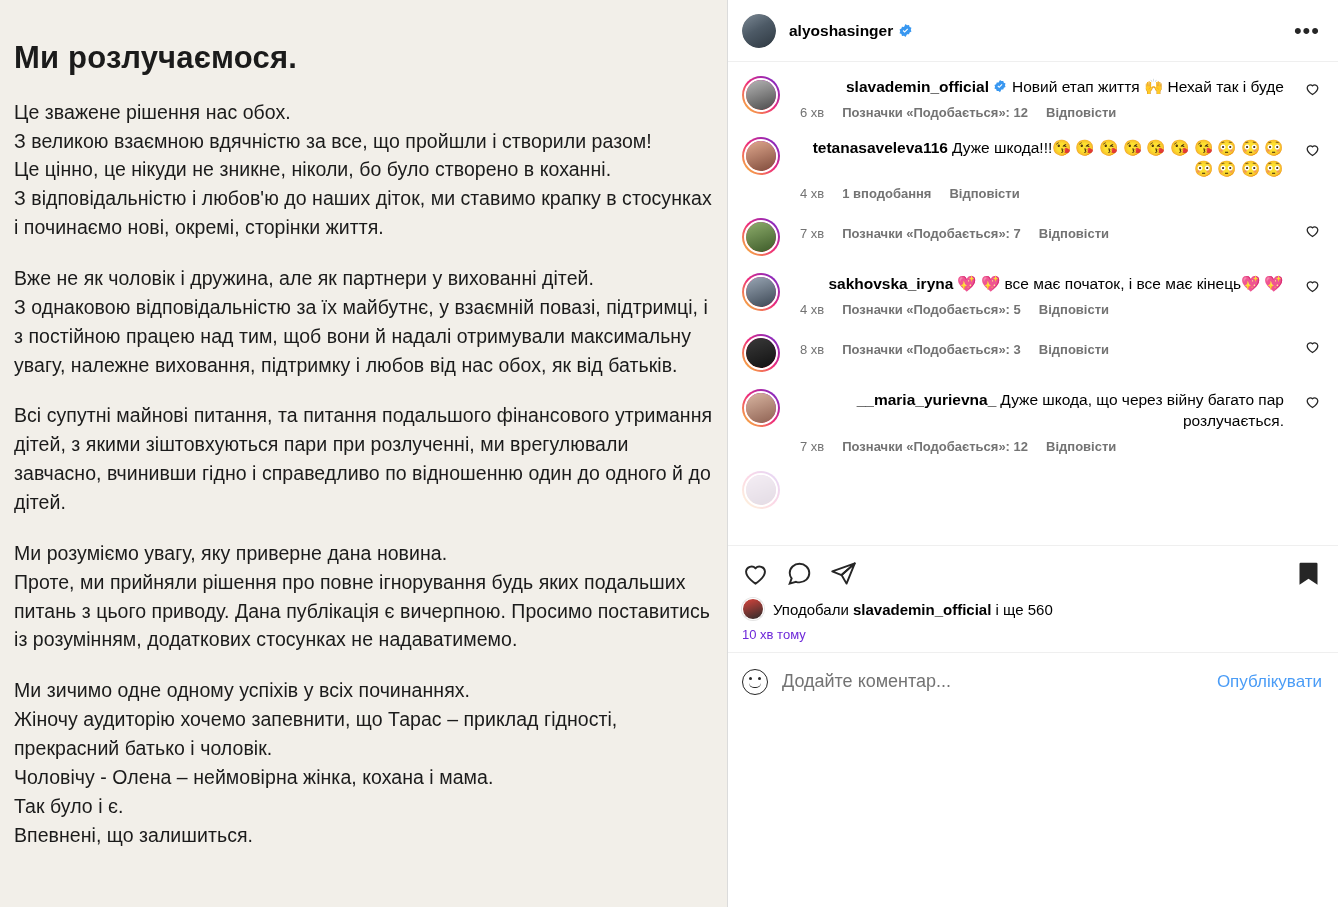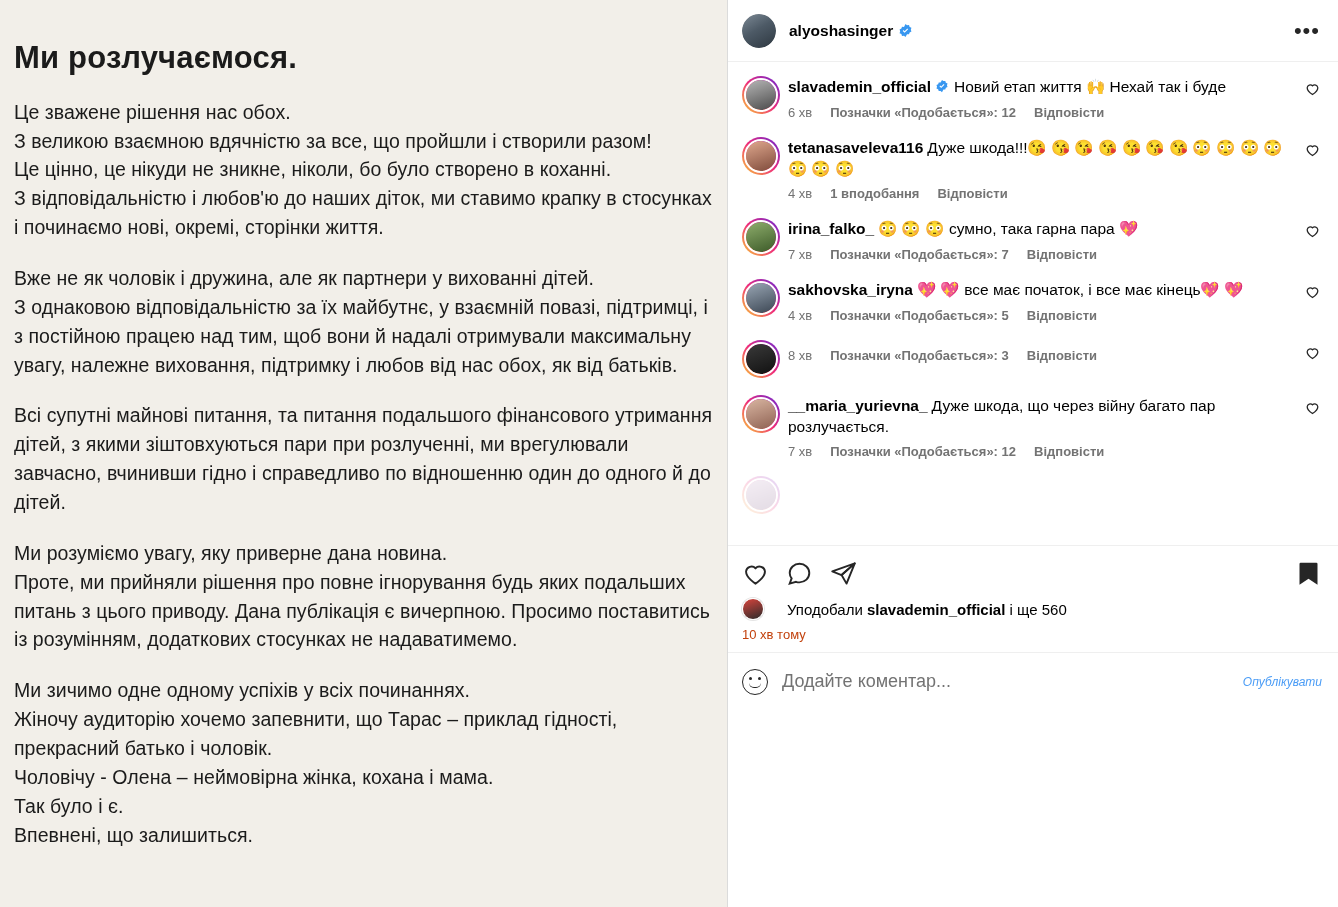--- a/index.html
+++ b/index.html
@@ -121,22 +121,23 @@
 
   
   .comments {
     flex: 1 1 auto;
     overflow: hidden;
     padding: 14px 12px 0 14px;
     position: relative;
   }
   .comment {
     display: flex;
-    gap: 8px;
+    gap: 20px;
     margin-bottom: 17px;
+    text-align: right;
   }
   .c-av { width: 38px; height: 38px; flex: 0 0 38px; }
   .c-body { flex: 1 1 auto; min-width: 0; padding-top: 1px; }
   .c-text {
     font-size: 15.5px;
     line-height: 1.34;
     color: #000;
     word-wrap: break-word;
   }
   .c-user {
@@ -171,38 +172,38 @@
   .action-icons {
     display: flex;
     align-items: center;
     gap: 17px;
     padding: 4px 0 2px 0;
   }
   .action-icons .spacer { margin-left: auto; }
   .likes-row {
     display: flex;
     align-items: center;
-    gap: 23px;
+    gap: 9px;
     margin-top: 9px;
     font-size: 15px;
     color: #000;
   }
   .likes-av {
     width: 22px; height: 22px;
     border-radius: 50%;
     overflow: hidden;
     border: 1.5px solid #fff;
     box-shadow: 0 0 0 1px #e4e4e4;
     background: linear-gradient(160deg,#d7443c,#2b2b2b);
     flex: 0 0 22px;
   }
   .likes-text b { font-weight: 600; }
   .time-row {
     font-size: 13px;
-    color: #c2410c;
+    color: #6d28d9;
     margin: 7px 0 10px 0;
   }
 
   
   .add-comment {
     border-top: 1px solid #efefef;
     height: 58px;
     flex: 0 0 58px;
     display: flex;
     align-items: center;
@@ -240,28 +241,27 @@
     border: none;
     outline: none;
     font-size: 18px;
     font-family: "Liberation Sans", sans-serif;
     color: #000;
     background: transparent;
   }
   .comment-input::placeholder { color: #737373; }
   .post-btn {
     color: #4a9cf6;
-    font-size: 12px;
+    font-size: 17px;
     font-weight: 400;
     cursor: pointer;
     background: none;
     border: none;
     font-family: "Liberation Sans", sans-serif;
     padding: 0;
-    font-style: italic;
   }
   svg { display: block; }
 </style>
 </head>
 <body>
 
 <div class="app">
 
   <div class="post-media">
     <div class="media-inner">
@@ -352,23 +352,20 @@
         </div>
       </div>
 
       <div class="comment">
         <div class="avatar ring c-av">
             <div class="inner">
               <div class="ph c"></div>
             </div>
           </div>
         <div class="c-body">
-          <div class="c-text">
-            <span class="c-user">irina_falko_</span><span>😳 😳 😳 сумно, така гарна пара 💖</span>
-          </div>
           <div class="c-meta">
             <span>7 хв</span>
             <span class="bold">Позначки «Подобається»: 7</span>
             <span class="bold">Відповісти</span>
           </div>
         </div>
         <div class="c-like">
           <svg class="heart-sm" viewBox="0 0 24 24" fill="none" stroke="#262626" stroke-width="1.8">
               <path d="M12 20.5s-7.5-4.7-7.5-9.6A4.4 4.4 0 0 1 12 8.2a4.4 4.4 0 0 1 7.5 2.7c0 4.9-7.5 9.6-7.5 9.6z"></path>
             </svg>

